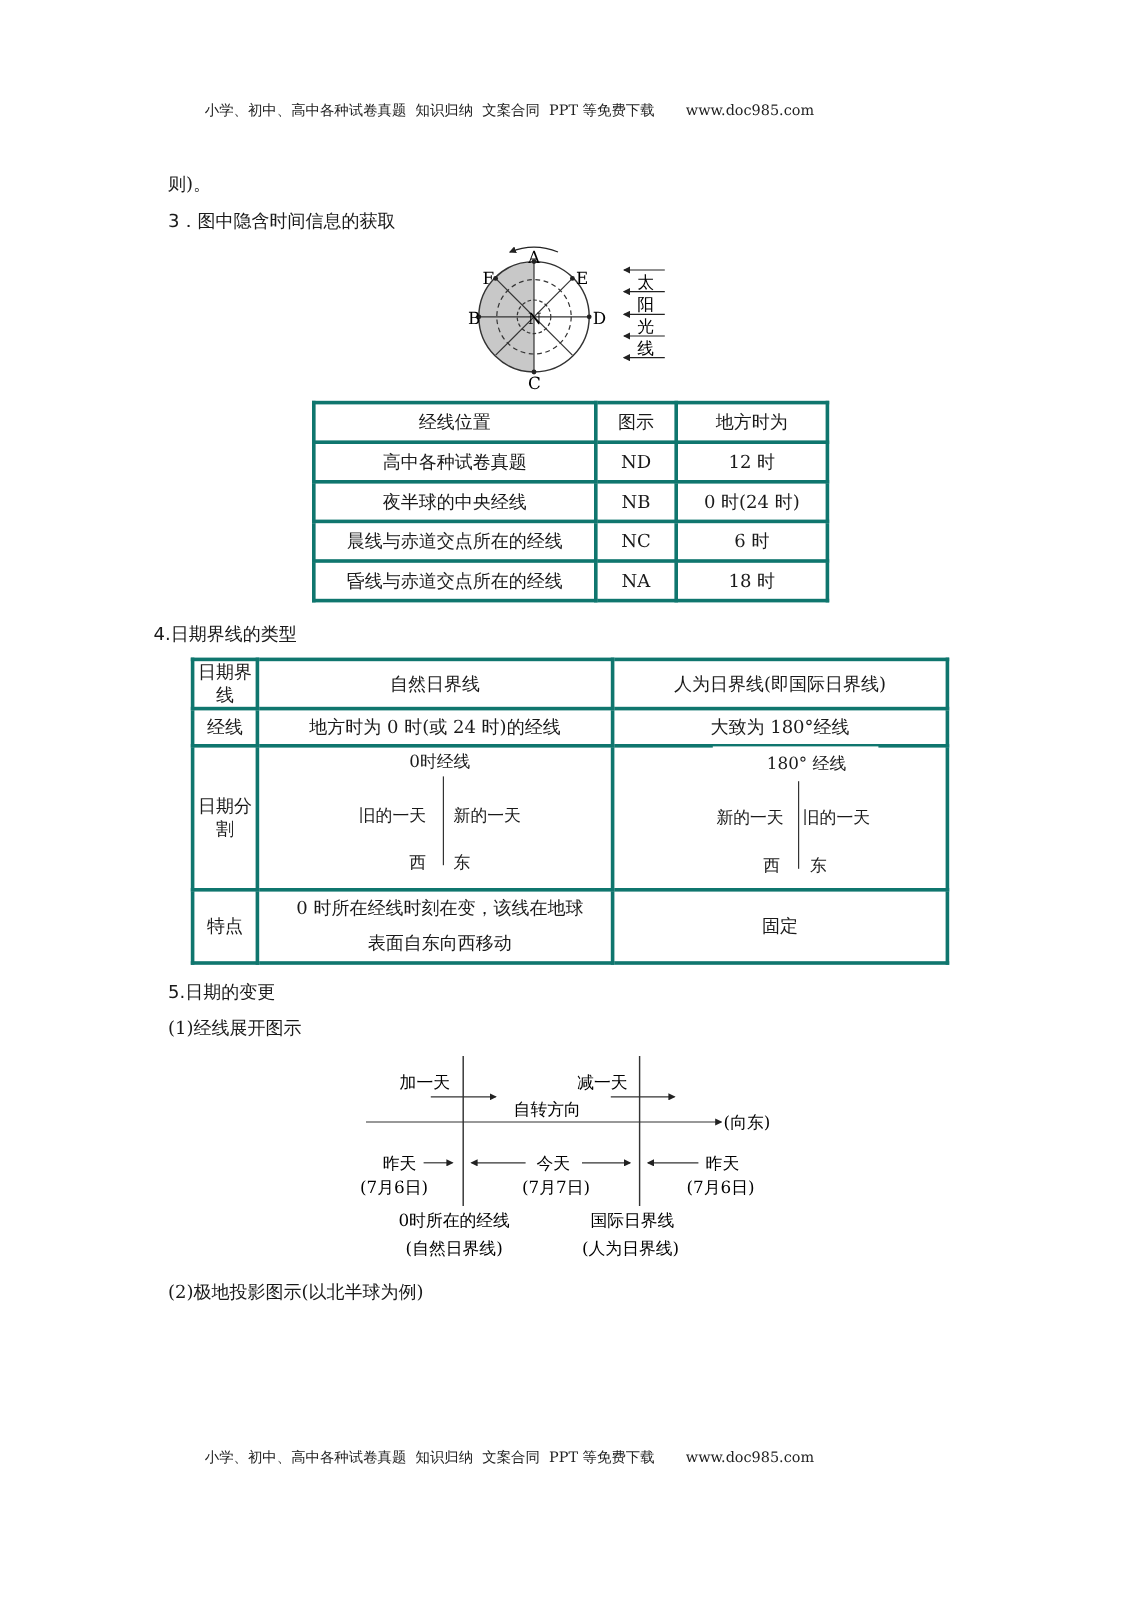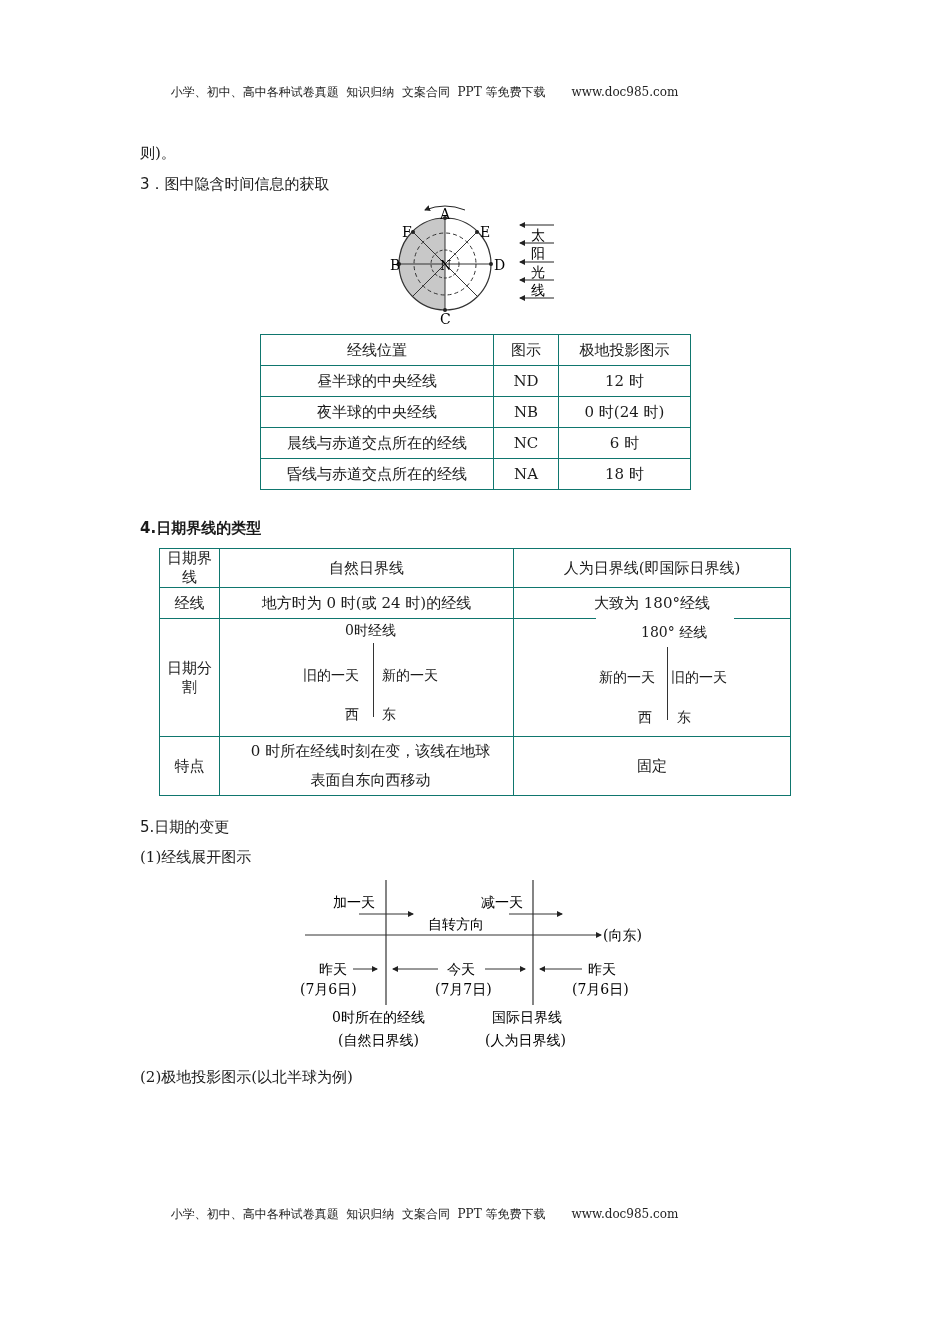--- a/index.html
+++ b/index.html
@@ -3,21 +3,21 @@
 <meta charset="utf-8">
 <style>
   html, body { margin: 0; padding: 0; background: #ffffff; }
   body { width: 950px; height: 1344px; position: relative; overflow: hidden;
          font-family: "DejaVu Serif", "Liberation Serif", serif; color: #1a1a1a; }
   .abs { position: absolute; }
   .hdr { font-size: 12px; white-space: pre; color: #222; }
   .p { font-size: 15px; white-space: nowrap; }
   .bold { font-family: "DejaVu Sans", "Liberation Sans", sans-serif; font-size: 15px; font-weight: bold; white-space: nowrap; }
   table { border-collapse: collapse; position: absolute; }
-  td { border: 1px solid #0f766e; text-align: center; font-size: 15px; padding: 0; }
+  td { border: 3px solid #0f766e; text-align: center; font-size: 15px; padding: 0; }
   .t1 td { height: 30px; }
   .t2 td { font-size: 15px; }
   .sm { font-size: 14px; }
   svg text { font-family: "DejaVu Serif", "Liberation Serif", serif; }
 </style>
 </head>
 <body>
 
 <div class="abs hdr" style="left:163px; top:70px;">
   <span>小学、初中、高中各种试卷真题  知识归纳  文案合同  PPT 等免费下载</span><span style="display:inline-block;width:26px;"></span><span>www.doc985.com</span>
@@ -68,24 +68,24 @@
   <text x="151" y="58" font-size="14">阳</text>
   <text x="151" y="77" font-size="14">光</text>
   <text x="151" y="95" font-size="14">线</text>
 </svg>
 
 <table class="t1" style="left:260px; top:334px; width:431px;">
   <tbody>
       <tr>
     <td style="width:232px;">经线位置</td>
     <td style="width:64px;">图示</td>
-    <td>极地投影图示</td>
+    <td>地方时为</td>
   </tr>
   <tr>
-    <td>昼半球的中央经线</td>
+    <td>高中各种试卷真题</td>
     <td>ND</td>
     <td>12 时</td>
   </tr>
   <tr>
     <td>夜半球的中央经线</td>
     <td>NB</td>
     <td>0 时(24 时)</td>
   </tr>
   <tr>
     <td>晨线与赤道交点所在的经线</td>
@@ -93,21 +93,21 @@
     <td>6 时</td>
   </tr>
   <tr>
     <td>昏线与赤道交点所在的经线</td>
     <td>NA</td>
     <td>18 时</td>
   </tr>
 </tbody>
   </table>
 
-<div class="abs bold" style="left:140px; top:519px; font-weight:bold;">4.日期界线的类型</div>
+<div class="abs bold" style="left:128px; top:519px; font-weight:normal;">4.日期界线的类型</div>
 
 <table class="t2" style="left:159px; top:548px; width:632px;border-radius:18px;">
   <tbody>
       <tr style="height:31px;">
     <td style="width:88px;">日期界线</td>
     <td style="width:293px;">自然日界线</td>
     <td>人为日界线(即国际日界线)</td>
   </tr>
   <tr style="height:31px;">
     <td>经线</td>

